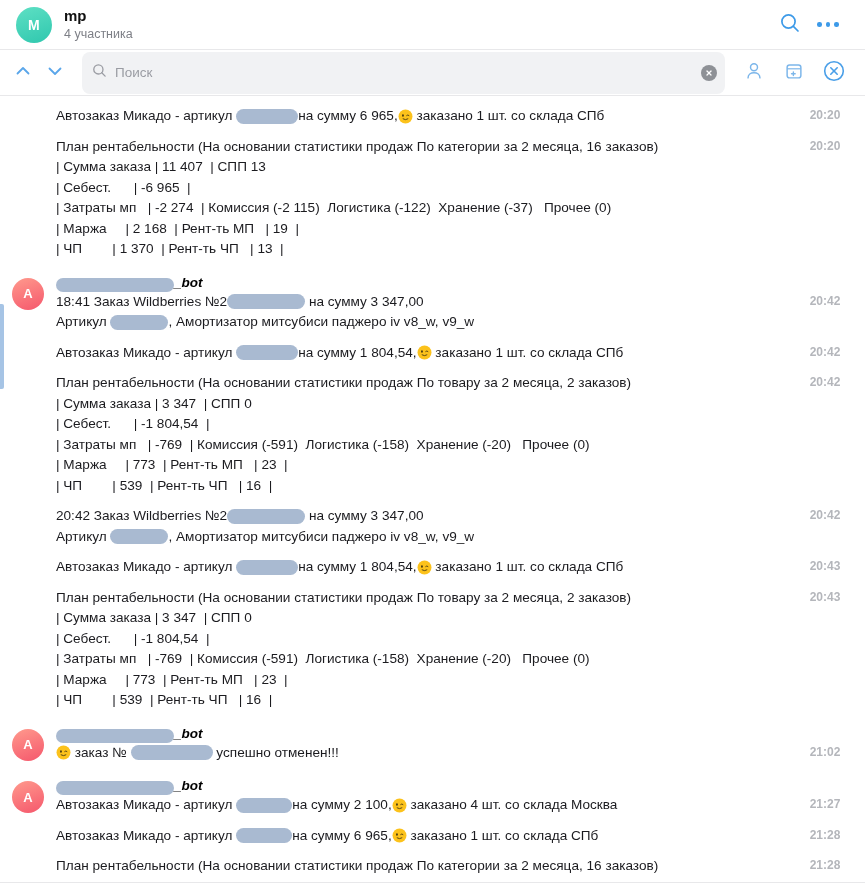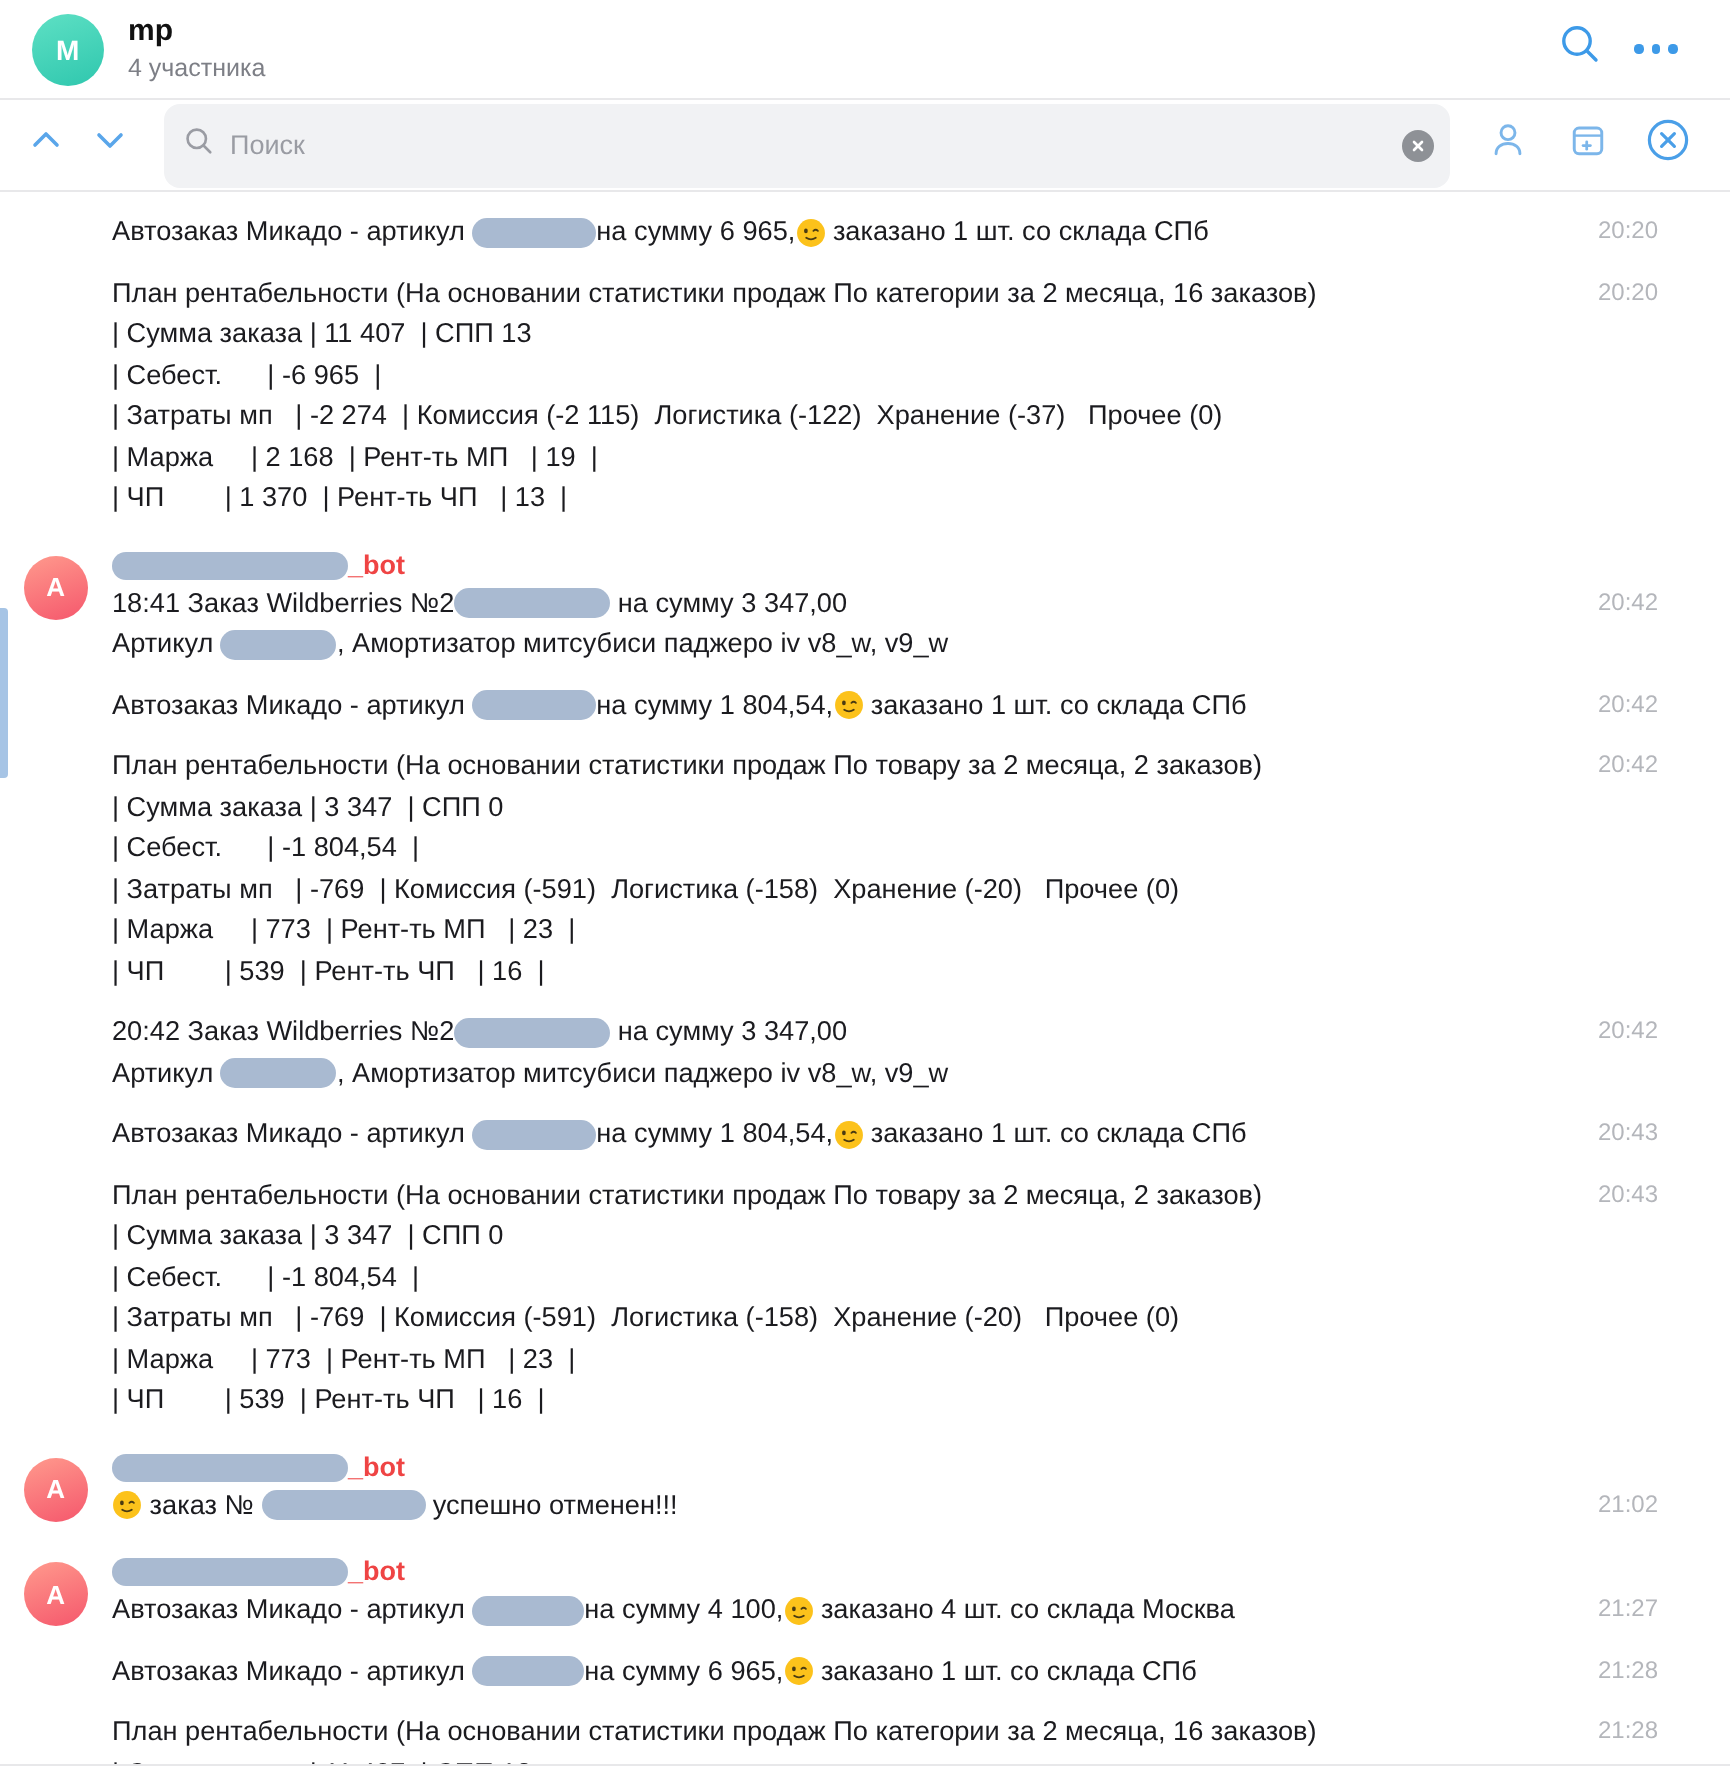--- a/index.html
+++ b/index.html
@@ -64,27 +64,27 @@
     position: absolute; left: 0; top: 208px; width: 4px; height: 85px;
     background: #a6c4e5; border-radius: 0 2px 2px 0;
   }
   .msg-list { padding: 0 0 0 0; }
 
   .block { position: relative; display: flex; padding: 0 14px 0 0; }
   .block .av-slot { width: 56px; flex: 0 0 56px; display:flex; justify-content:center; padding-top: 4px; }
   .block .av-slot .avatar { width: 32px; height: 32px; flex:0 0 32px; font-size:13px; }
   .block .body { flex: 1 1 auto; min-width: 0; }
 
-  .sender { font-size: 13.5px; font-weight: 600; color: #ef4444; display:flex; align-items:center; line-height:18px; height:18px; }
+  .sender { font-size: 13.5px; font-weight: 600; color: #000000; display:flex; align-items:flex-end; line-height:18px; height:18px;font-style:italic; }
   .sender .redact { margin-right: 0; }
 
   .msg-row { display: flex; align-items: flex-start; gap: 12px; }
   .msg-text { flex: 1 1 auto; font-size: 13.6px; color: #1b1b1f; line-height: 20.5px; white-space: pre-wrap; }
   .msg-text .ln { display: flex; align-items: center; flex-wrap: nowrap; white-space: pre; }
-  .time { flex: 0 0 58px; text-align: left; font-size: 12px; color: #b4b6bb; padding-top: 2px; padding-left:6px; }
+  .time { flex: 0 0 58px; text-align: center; font-size: 12px; color: #b4b6bb; padding-top: 2px; padding-left:6px;font-weight:bold; }
 
   .redact {
     display: inline-block; vertical-align: middle;
     background: #a9bad1; border-radius: 9px; height: 15px;
   }
   .emoji { display:inline-block; vertical-align:middle; font-size:14px; line-height:1; }
   .emoji svg { display:block; }
   .gap10 { height: 10px; }
   .gap14 { height: 14px; }
   .bottom-divider { position:absolute; left:0; right:0; bottom:0; height:1px; background:#e8e8ea; }
@@ -325,21 +325,21 @@
           </div>
           <div class="body">
             <div class="msg-row">
               <div class="sender">
                 <span class="redact" style="width:118px;height:14px"></span>
                 <span>_bot</span>
               </div>
               <div style="flex:1 1 auto"></div>
             </div>
             <div class="msg-row">
-              <div class="msg-text"><div class="ln"><span>Автозаказ Микадо - артикул </span><span class="redact" style="width:56px"></span><span>на сумму 4 100,</span><span class="emoji"><svg width="15" height="15" viewBox="0 0 20 20">
+              <div class="msg-text"><div class="ln"><span>Автозаказ Микадо - артикул </span><span class="redact" style="width:56px"></span><span>на сумму 2 100,</span><span class="emoji"><svg width="15" height="15" viewBox="0 0 20 20">
                       <circle cx="10" cy="10" r="9.3" fill="#fcc21b"></circle>
                       <ellipse cx="6.6" cy="8.6" rx="1.25" ry="1.6" fill="#4a3b12"></ellipse>
                       <path d="M11.6 8.6q1.5 -1.5 3 0" stroke="#4a3b12" stroke-width="1.2" fill="none" stroke-linecap="round"></path>
                       <path d="M6.8 13.2q3.2 2.2 6.4 0" stroke="#4a3b12" stroke-width="1.2" fill="none" stroke-linecap="round"></path>
                     </svg></span><span> заказано 4 шт. со склада Москва</span></div></div>
               <div class="time">21:27</div>
             </div>
           </div>
         </div>
         <div class="gap10"></div>

